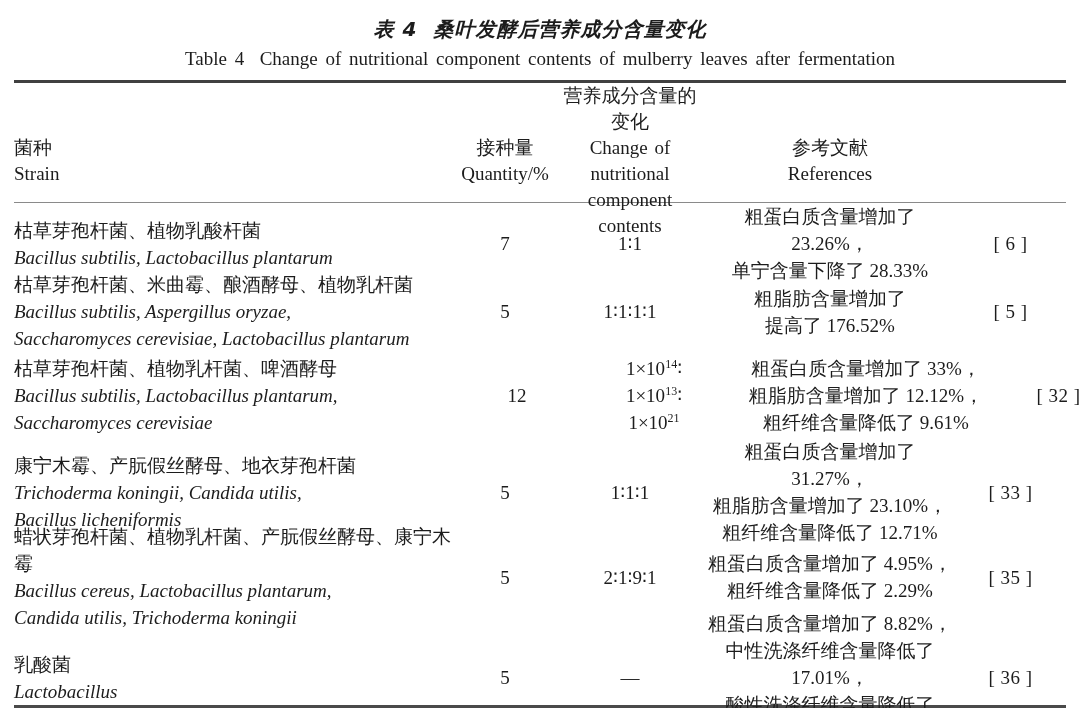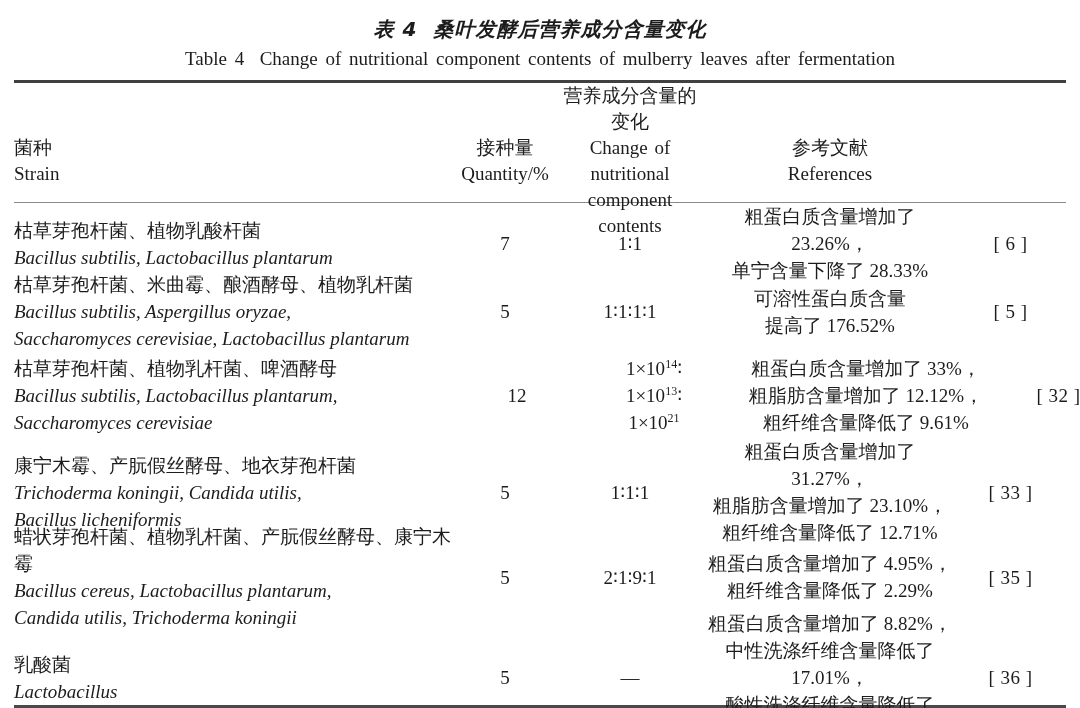--- a/index.html
+++ b/index.html
@@ -109,21 +109,21 @@
     <div class="cell left">
       <div>枯草芽孢杆菌、米曲霉、酿酒酵母、植物乳杆菌</div>
       <div class="italic">Bacillus subtilis, Aspergillus oryzae,</div>
       <div class="italic">Saccharomyces cerevisiae, Lactobacillus plantarum</div>
     </div>
     <div class="cell">5</div>
     <div class="cell">
       <div>1∶1∶1∶1</div>
     </div>
     <div class="cell">
-      <div>可溶性蛋白质含量</div>
+      <div>粗脂肪含量增加了</div>
       <div>提高了 176.52%</div>
     </div>
     <div class="cell refcell">[ 5 ]</div>
   </div>
 
   <div class="row r3">
     <div class="cell left">
       <div>枯草芽孢杆菌、植物乳杆菌、啤酒酵母</div>
       <div class="italic">Bacillus subtilis, Lactobacillus plantarum,</div>
       <div class="italic">Saccharomyces cerevisiae</div>

